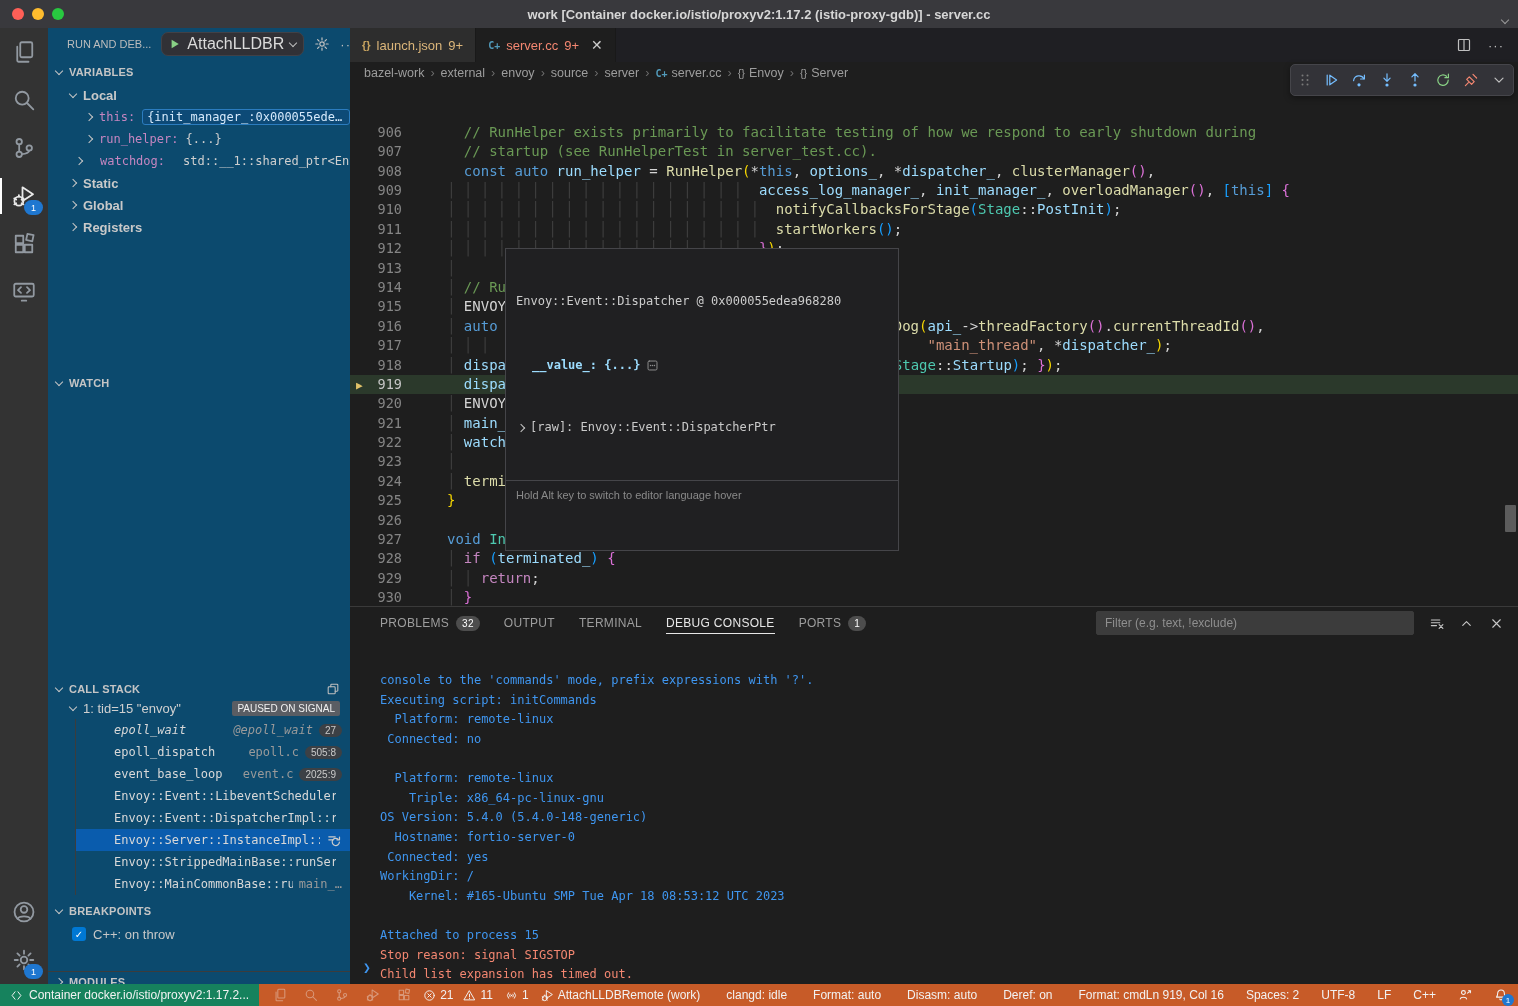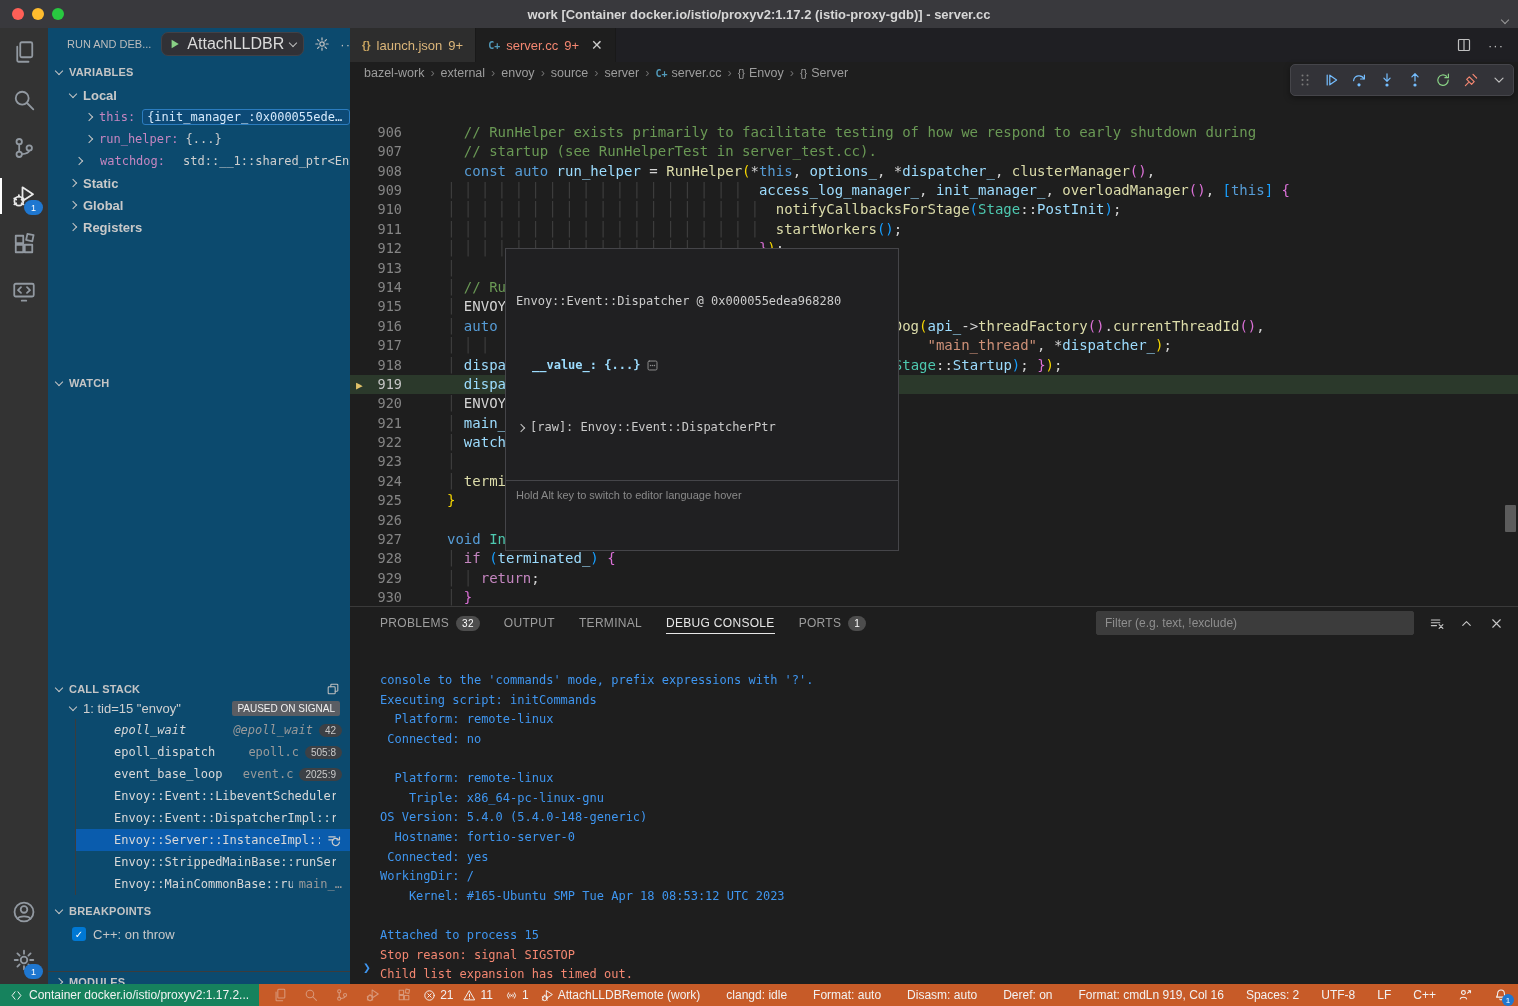--- a/index.html
+++ b/index.html
@@ -312,21 +312,21 @@
     <div class="threadrow" style="position:absolute;top:669px;left:0;right:0">
       <span class="chev down"></span>
       <span class="thread-label">1: tid=15 "envoy"</span>
       <span class="paused-badge">PAUSED ON SIGNAL</span>
     </div>
     <div style="position:absolute;top:691px;left:0;right:0;border-left:1px solid #3c3c3c;margin-left:27px">
         <div class="frame">
           <span class="fname it">epoll_wait</span>
           <span class="fright">
             <span class="fdetail it">@epoll_wait</span>
-            <span class="fbadge">42</span>
+            <span class="fbadge">27</span>
           </span>
         </div>
         <div class="frame">
           <span class="fname">epoll_dispatch</span>
           <span class="fright">
             <span class="fdetail">epoll.c</span>
             <span class="fbadge">505:8</span>
           </span>
         </div>
         <div class="frame">

